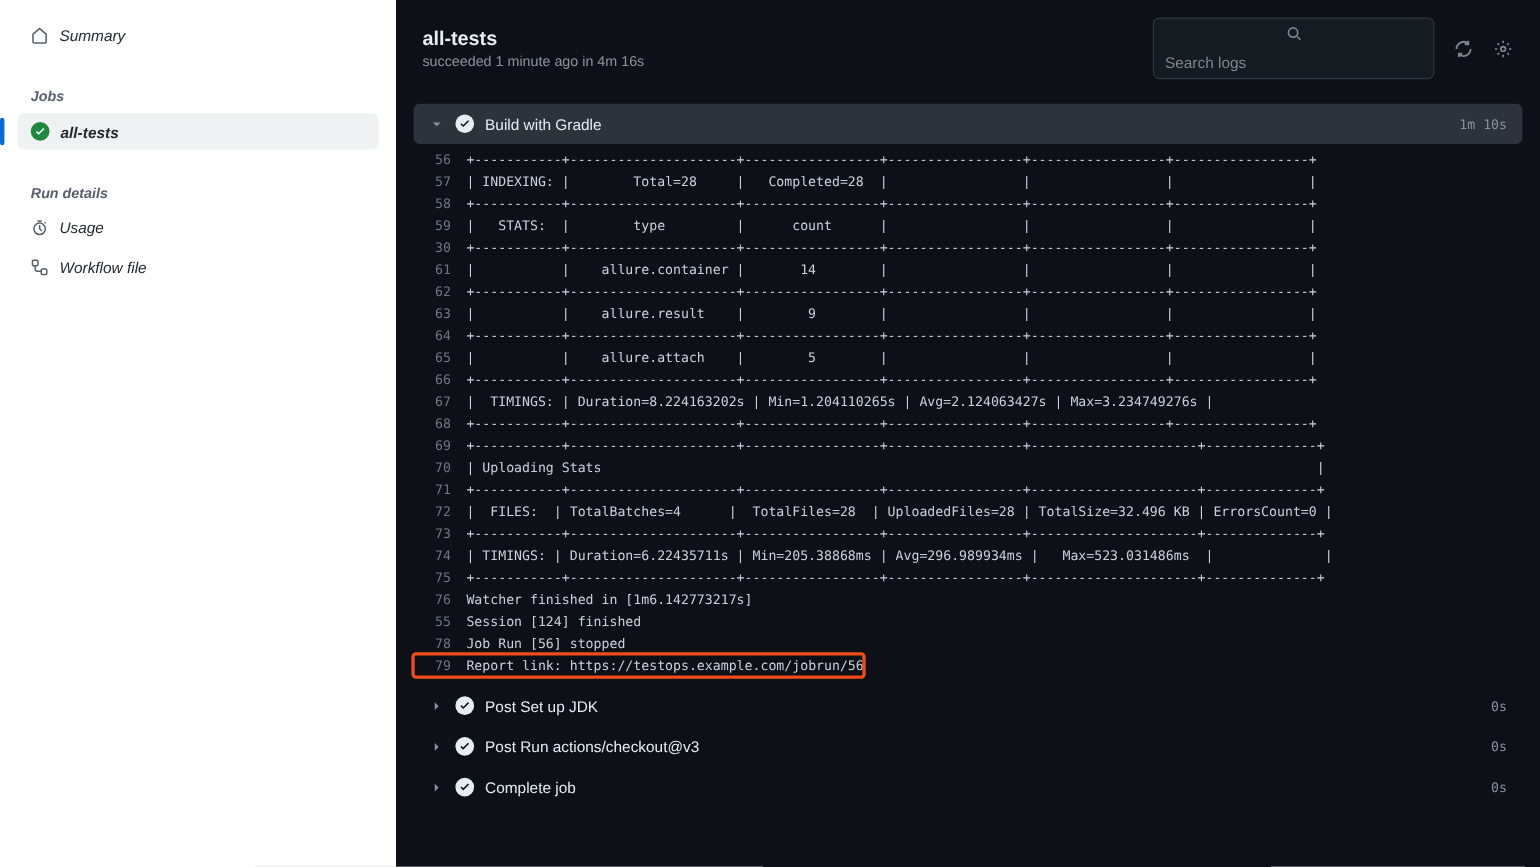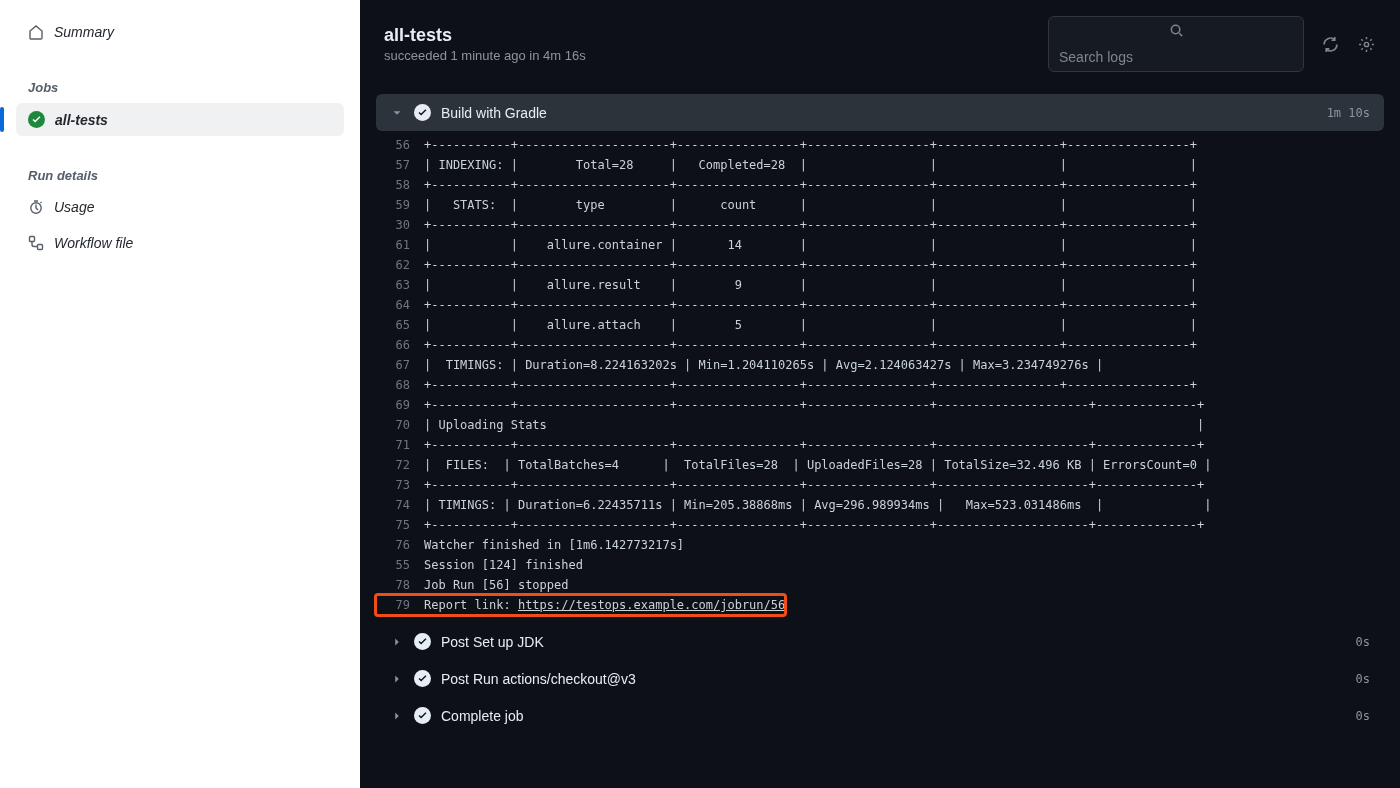--- a/index.html
+++ b/index.html
@@ -110,21 +110,21 @@
 
 
 .log {
   font-family: ui-monospace, SFMono-Regular, "SF Mono", Menlo, Consolas, monospace;
   font-size:12px; line-height:20px;
   padding: 4px 0 8px 0;
 }
 .log-row { display:flex; white-space:pre; }
 .log-row .ln { width:48px; text-align:right; color:#6e7681; padding-right:14px; flex-shrink:0; user-select:none; }
 .log-row .txt { color:#c9d1d9; }
-.log-row .txt a { color:#c9d1d9; text-decoration:underline; }
+.log-row .txt a { color:#c9d1d9; }
 .log-row.hl {
   outline: 3px solid #f04d1a;
   outline-offset: -1px;
   border-radius: 2px;
 }
 </style>
 </head>
 <body>
 
 <aside class="sidebar">

